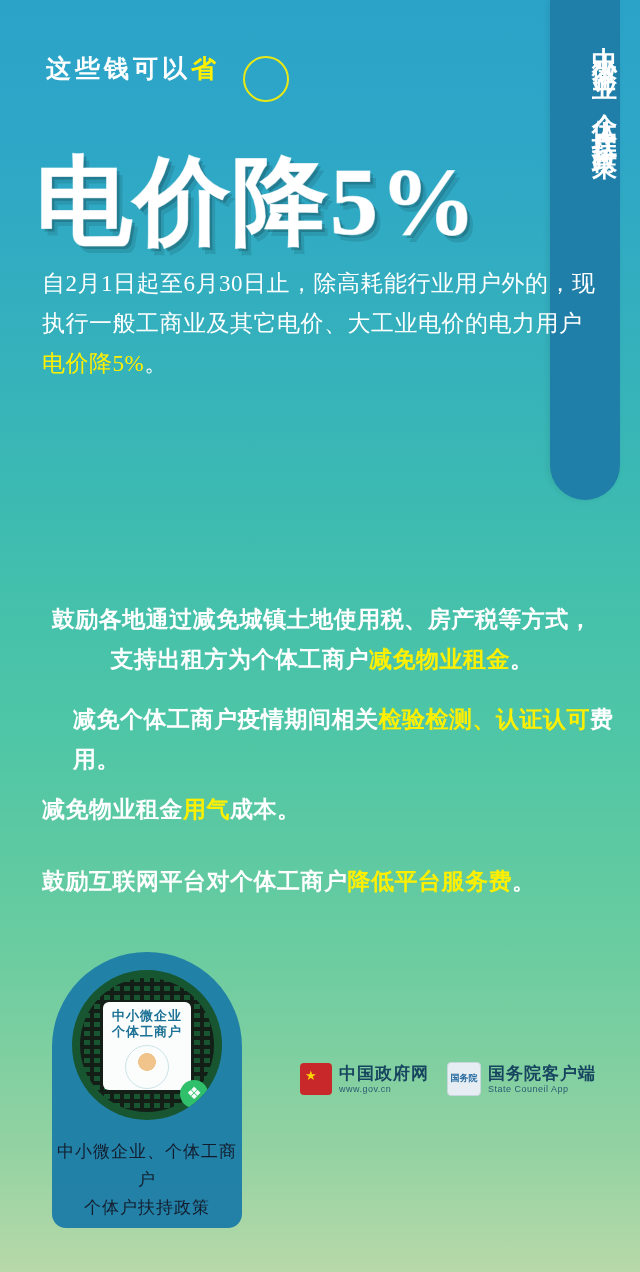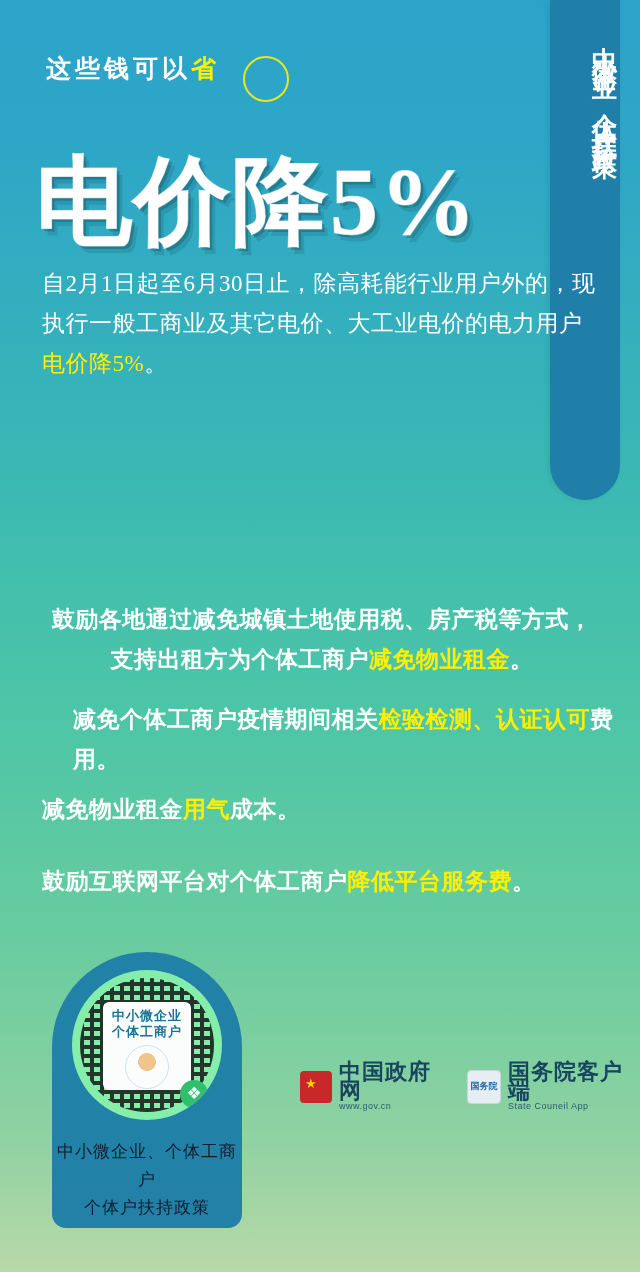--- a/index.html
+++ b/index.html
@@ -145,21 +145,21 @@
     background: #1f7fa8;
     border-radius: 95px 95px 14px 14px;
     opacity: 0.97;
   }
   .qr-white {
     position: absolute;
     left: 20px;
     top: 18px;
     width: 150px;
     height: 150px;
-    background: #86efac;
+    background: #14532d;
     border-radius: 50%;
     overflow: hidden;
   }
   .qr-noise {
     position: absolute;
     inset: 8px;
     border-radius: 50%;
     background-image:
       repeating-linear-gradient(0deg, #101010 0 4px, transparent 4px 9px),
       repeating-linear-gradient(90deg, #101010 0 4px, transparent 4px 10px);
@@ -262,21 +262,21 @@
     width: 28px;
     text-align: center;
     font-family: "Liberation Serif", serif;
     font-size: 9px;
     color: #2a6da0;
     font-weight: bold;
   }
   .logo-text .t1 {
     display: block;
     font-family: "Liberation Serif", serif;
-    font-size: 22px;
+    font-size: 17px;
     font-weight: bold;
     color: #17455f;
     letter-spacing: 1px;
     line-height: 19px;
   }
   .logo-text .t2 {
     display: block;
     font-family: Liberation Sans, sans-serif;
     font-size: 9px;
     color: #2b5a74;

